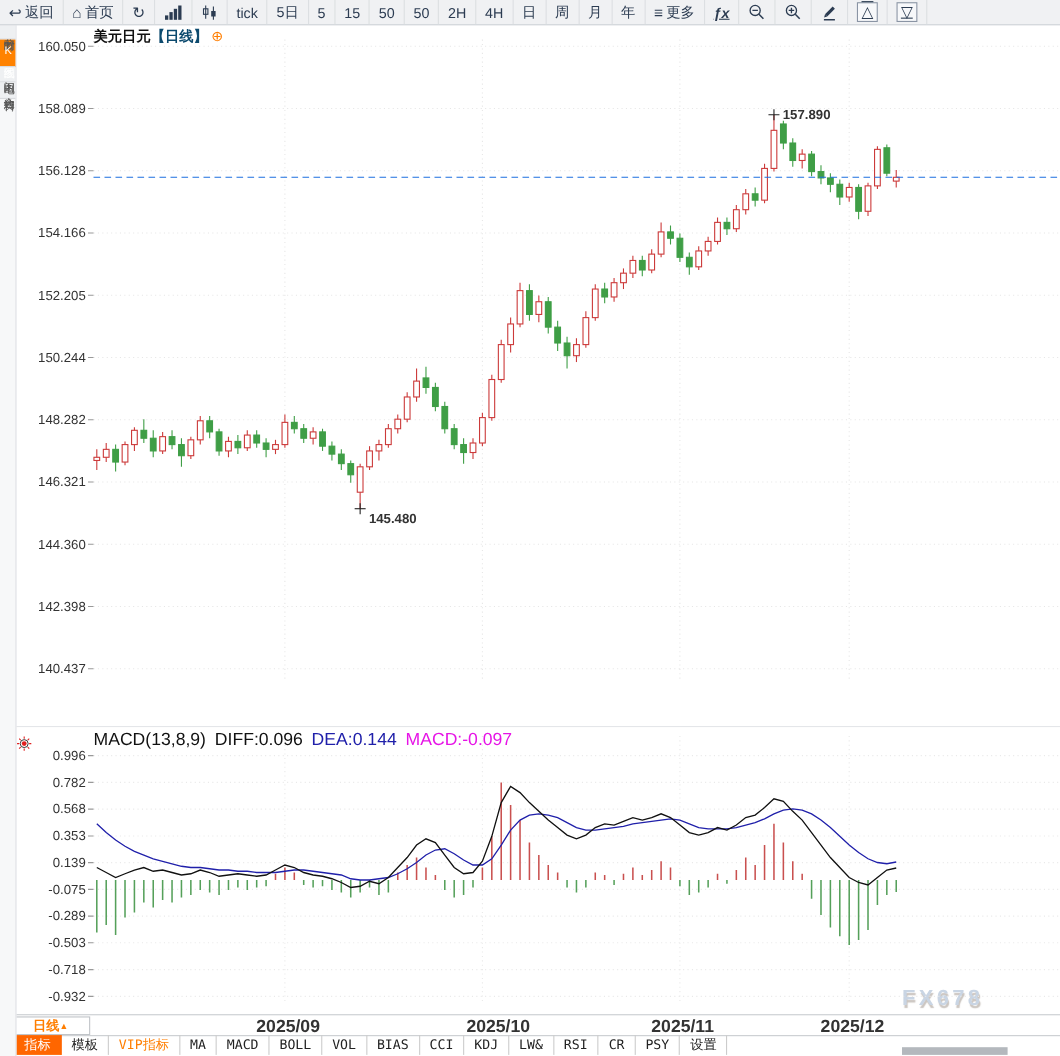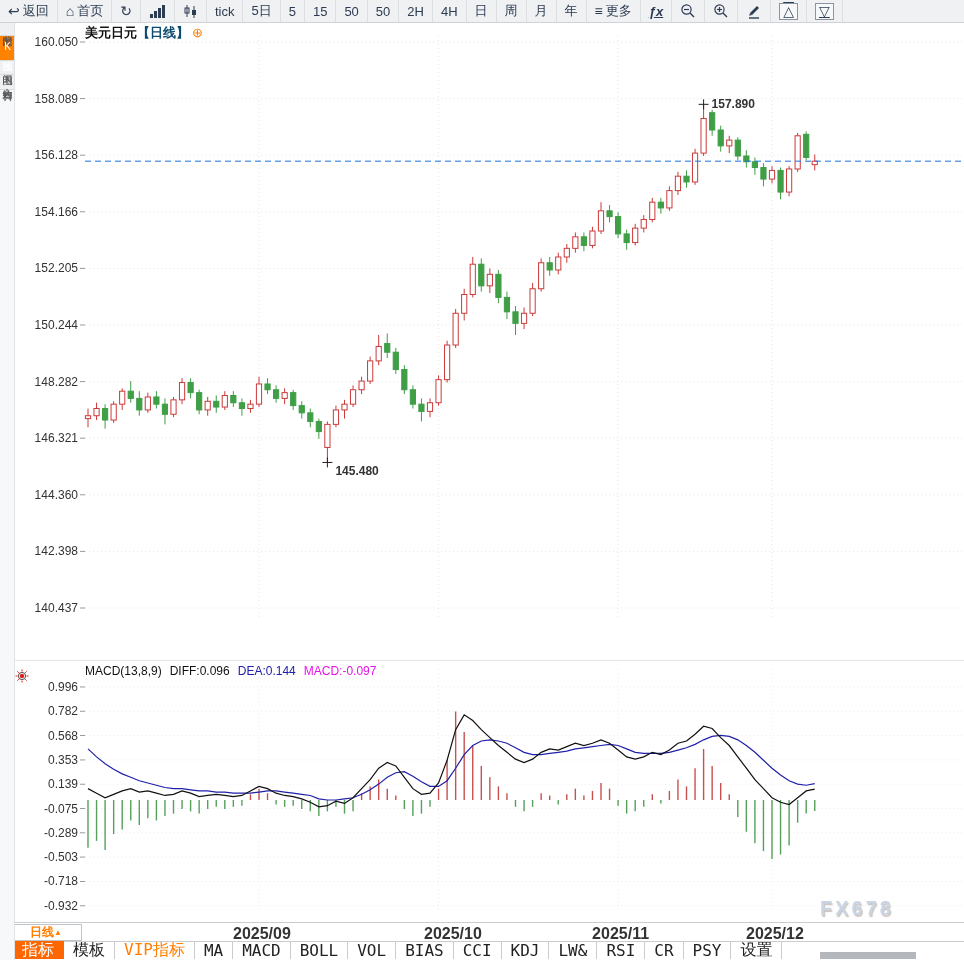--- a/index.html
+++ b/index.html
@@ -24,21 +24,21 @@
   .side-tab{writing-mode:vertical-rl;text-orientation:upright;width:14px;font-size:10px;color:#555;
             background:#eef0f2;border-bottom:1px solid #d8dadd;text-align:center;padding:5px 0;
             letter-spacing:1px;line-height:13px;cursor:pointer;box-sizing:border-box;}
   .side-tab.active{background:#ff8200;color:#fff;}
 
   
   .chart-title{position:absolute;left:85px;top:24px;font-size:13px;color:#111;font-weight:bold;z-index:3;}
   .chart-title .orange{color:#0c4a6e;}
   .plus-icon{color:#ff7e00;font-weight:normal;margin-left:3px;cursor:pointer;font-size:13px;}
 
-  .macd-header{position:absolute;left:85px;top:664px;font-size:12px;color:#111;z-index:3;}
+  .macd-header{position:absolute;left:85px;top:664px;font-size:16px;color:#111;z-index:3;}
   .macd-header span{margin-right:8px;}
   .macd-header .blue{color:#2020aa;}
   .macd-header .magenta{color:#e614e6;}
   .macd-gear{position:absolute;left:15px;top:669px;z-index:3;cursor:pointer;}
 
   
   #main-chart{position:absolute;left:14px;top:22px;z-index:2;}
   #macd-chart{position:absolute;left:14px;top:660px;z-index:2;border-top:1px solid #e4e6e9;}
   svg text{font-family:"Liberation Sans",sans-serif;font-size:12px;fill:#333;}
 
@@ -47,21 +47,21 @@
              border-top:1px solid #c9ccd0;border-bottom:1px solid #c9ccd0;z-index:2;}
   .period-btn{position:absolute;left:10px;top:1px;width:70px;height:15px;border:1px solid #c0c4c8;
               background:#fff;color:#ff7e00;font-size:12px;font-weight:bold;display:flex;
               align-items:center;justify-content:center;gap:0;cursor:pointer;}
   .period-btn .arrow{font-size:8px;}
   .month-label{position:absolute;top:2px;width:52px;text-align:center;font-size:16px;font-weight:bold;color:#333;}
 
   
   .bottom-tabs{position:absolute;left:0;top:941px;width:952px;height:18px;display:flex;
                padding-left:12px;z-index:3;background:transparent;}
-  .btab{display:flex;align-items:center;justify-content:center;padding:0 9px;font-size:16px;color:#222;
+  .btab{display:flex;align-items:center;justify-content:center;padding:0 9px;font-size:12px;color:#222;
         border-right:1px solid #ccc;font-family:"DejaVu Sans Mono","Liberation Mono",monospace;cursor:pointer;}
   .btab:first-child{border-left:1px solid #ccc;}
   .btab.active{background:#ff6600;color:#fff;border-color:#ff6600;}
   .btab.vip{color:#ff7e00;}
 
   .watermark{position:absolute;left:820px;top:897px;font-size:20px;font-weight:bold;color:#c9d5e4;
              letter-spacing:3px;text-shadow:1px 2px 1px rgba(160,150,140,.55);z-index:1;}
   .scrollbar-thumb{position:absolute;left:820px;top:952px;width:96px;height:7px;background:#b4b8bd;z-index:4;cursor:pointer;}
 </style>
 </head>

